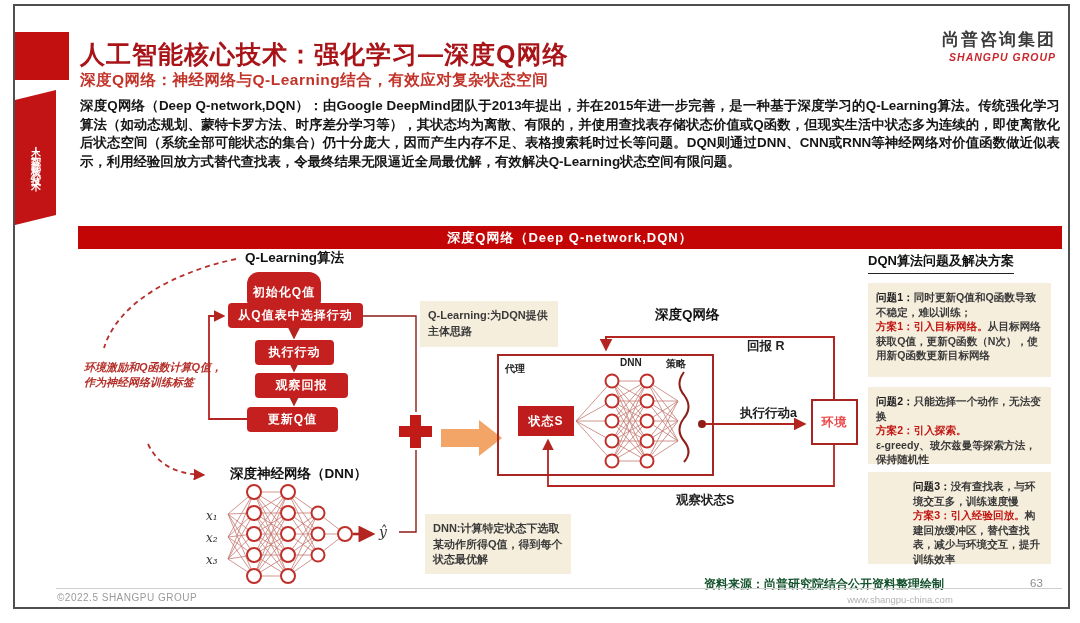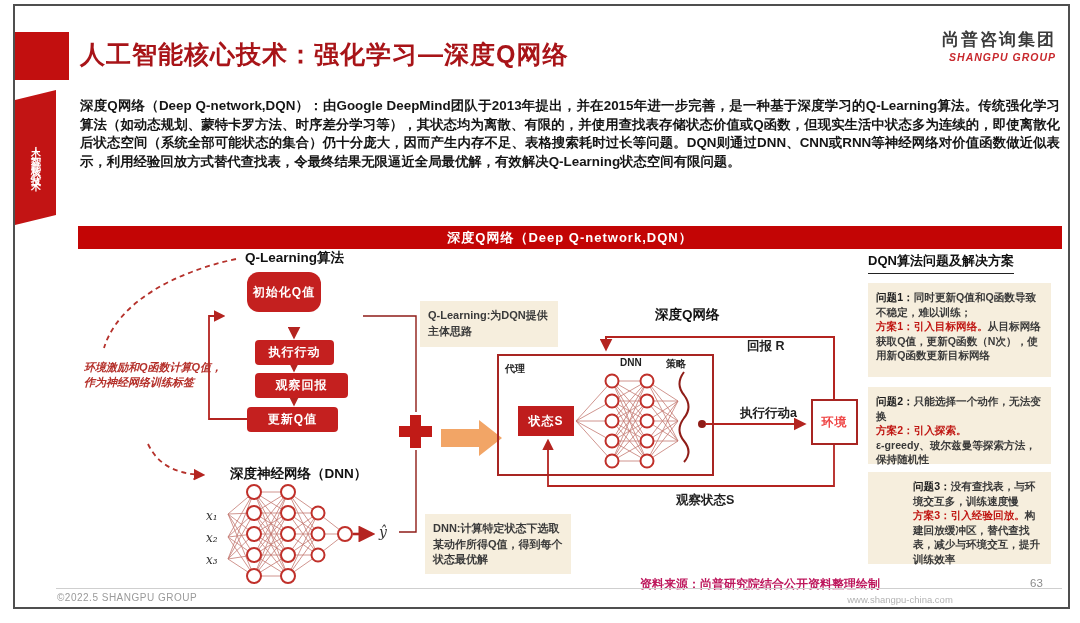--- a/index.html
+++ b/index.html
@@ -35,21 +35,21 @@
   .env-box{left:811px;top:399px;width:47px;height:46px;border:2px solid #a82522;box-sizing:border-box;
            display:flex;align-items:center;justify-content:center;font-size:12px;font-weight:700;color:#ef4444;letter-spacing:1px;}
   .small-label{font-size:10px;font-weight:700;color:#222;}
   .nn-input{font-size:12px;font-style:italic;color:#333;font-family:"DejaVu Serif",serif;}
   .sol-head{left:868px;top:252px;font-size:13px;font-weight:800;color:#111;border-bottom:1.5px solid #222;padding-bottom:3px;}
   .sol-box{left:868px;width:183px;font-size:10.6px;line-height:14.6px;}
   .sol-box .pl{font-weight:800;color:#1c1c1c;}
   .sol-box .sl{font-weight:800;color:#c01713;}
   .footer-line{left:56px;top:588px;width:1006px;height:1px;background:#cfcfcf;}
   .copyright{left:57px;top:592px;font-size:10px;color:#9a9a9a;letter-spacing:.5px;}
-  .source{left:640px;top:576px;width:368px;text-align:left;font-size:12px;color:#be185d;font-weight:600;}
+  .source{left:640px;top:576px;width:368px;text-align:center;font-size:12px;color:#14532d;font-weight:600;}
   .pageno{left:1030px;top:577px;font-size:11.5px;color:#8c8c8c;}
   .website{left:790px;top:594px;width:220px;text-align:center;font-size:9.5px;color:#b3b3b3;}
 </style>
 </head>
 <body>
 
 <div id="canvas">
 
   <svg id="wires" class="abs" style="left:0;top:0;" width="1080" height="623" viewBox="0 0 1080 623">
     <defs>
@@ -221,28 +221,30 @@
   <div class="abs side-block"></div>
   <div class="abs side-ribbon">
     <span>人工智能核心技术</span>
   </div>
   <div class="abs logo">
     <div class="logo-cn">尚普咨询集团</div>
     <div class="logo-en">SHANGPU GROUP</div>
   </div>
 
   <div class="abs page-title">人工智能核心技术：强化学习—深度Q网络</div>
+  <div class="abs page-subtitle">深度Q网络：神经网络与Q-Learning结合，有效应对复杂状态空间</div>
   <div class="abs intro">
     <span class="lead">深度Q网络（Deep Q-network,DQN）：</span><span>由Google DeepMind团队于2013年提出，并在2015年进一步完善，是一种基于深度学习的Q-Learning算法。传统强化学习算法（如动态规划、蒙特卡罗方法、时序差分学习等），其状态均为离散、有限的，并使用查找表存储状态价值或Q函数，但现实生活中状态多为连续的，即使离散化后状态空间（系统全部可能状态的集合）仍十分庞大，因而产生内存不足、表格搜索耗时过长等问题。DQN则通过DNN、CNN或RNN等神经网络对价值函数做近似表示，利用经验回放方式替代查找表，令最终结果无限逼近全局最优解，有效解决Q-Learning状态空间有限问题。</span>
   </div>
 
   <div class="abs banner">深度Q网络（Deep Q-network,DQN）</div>
 
   <div class="abs sec-title" style="left:245px;top:249px;">Q-Learning算法</div>
   <div class="abs rbox" style="left:247px;top:272px;width:74px;height:40px;border-radius:12px;">初始化Q值</div>
+  <div class="abs rbox" style="left:228px;top:303px;width:135px;height:25px;">从Q值表中选择行动</div>
   <div class="abs rbox" style="left:255px;top:340px;width:79px;height:25px;">执行行动</div>
   <div class="abs rbox" style="left:255px;top:373px;width:93px;height:25px;">观察回报</div>
   <div class="abs rbox" style="left:247px;top:407px;width:91px;height:25px;">更新Q值</div>
 
   <div class="abs left-note">环境激励和Q函数计算Q值，作为神经网络训练标签</div>
   <div class="abs note" style="left:420px;top:301px;width:138px;height:46px;">Q-Learning:为DQN提供主体思路</div>
 
   <div class="abs sec-title" style="left:230px;top:465px;">深度神经网络（DNN）</div>
   <div class="abs nn-input" style="left:206px;top:509px;">x₁</div>
   <div class="abs nn-input" style="left:206px;top:531px;">x₂</div>

